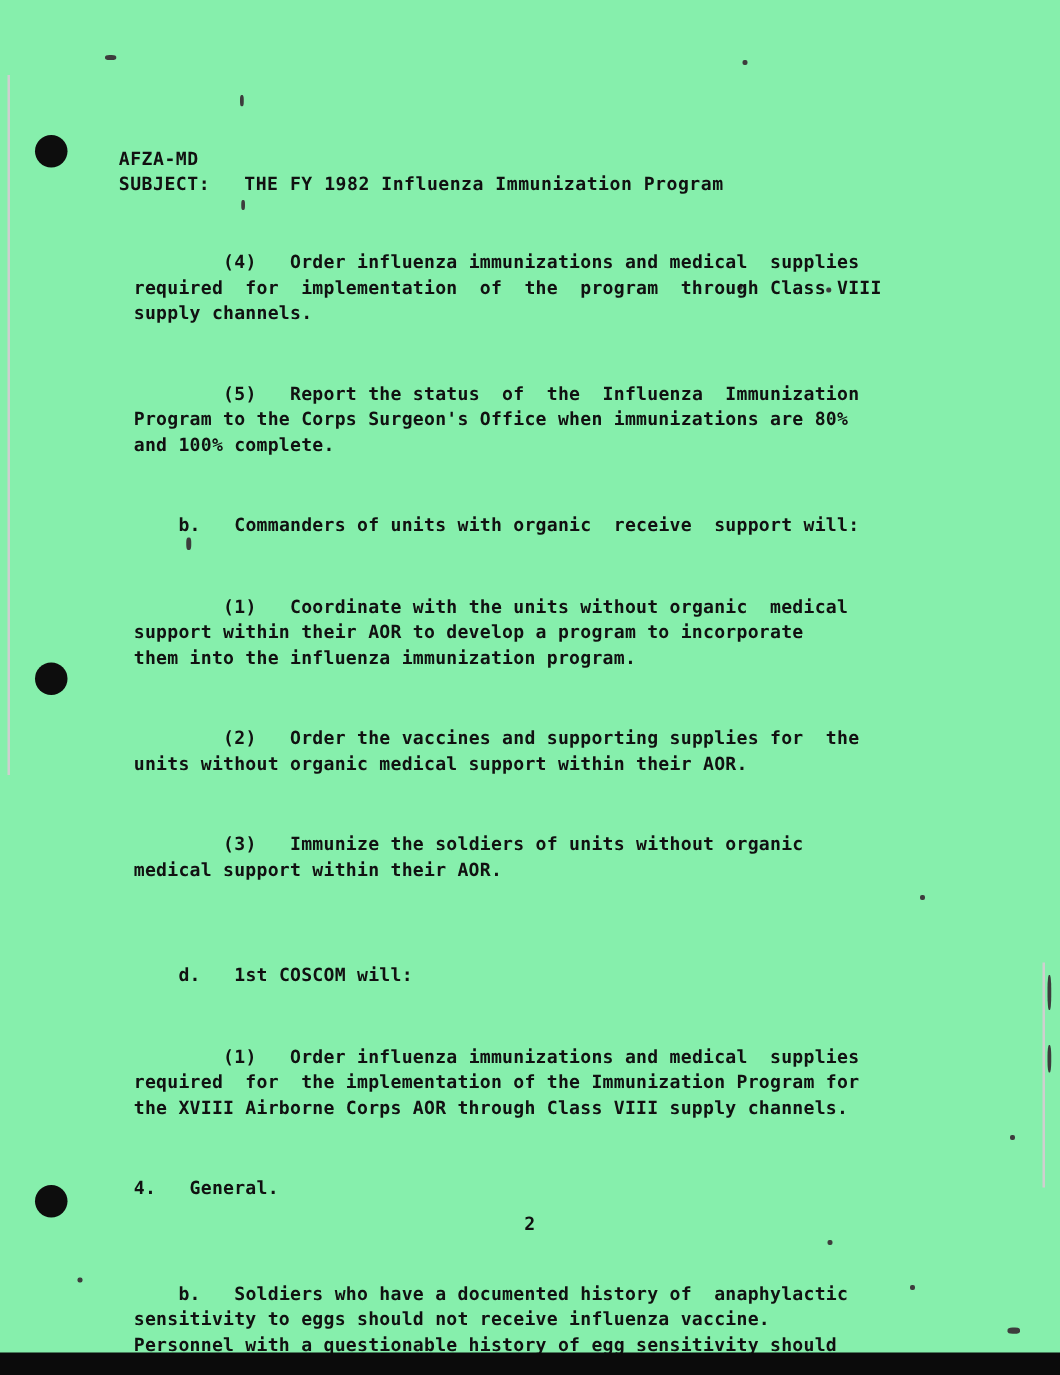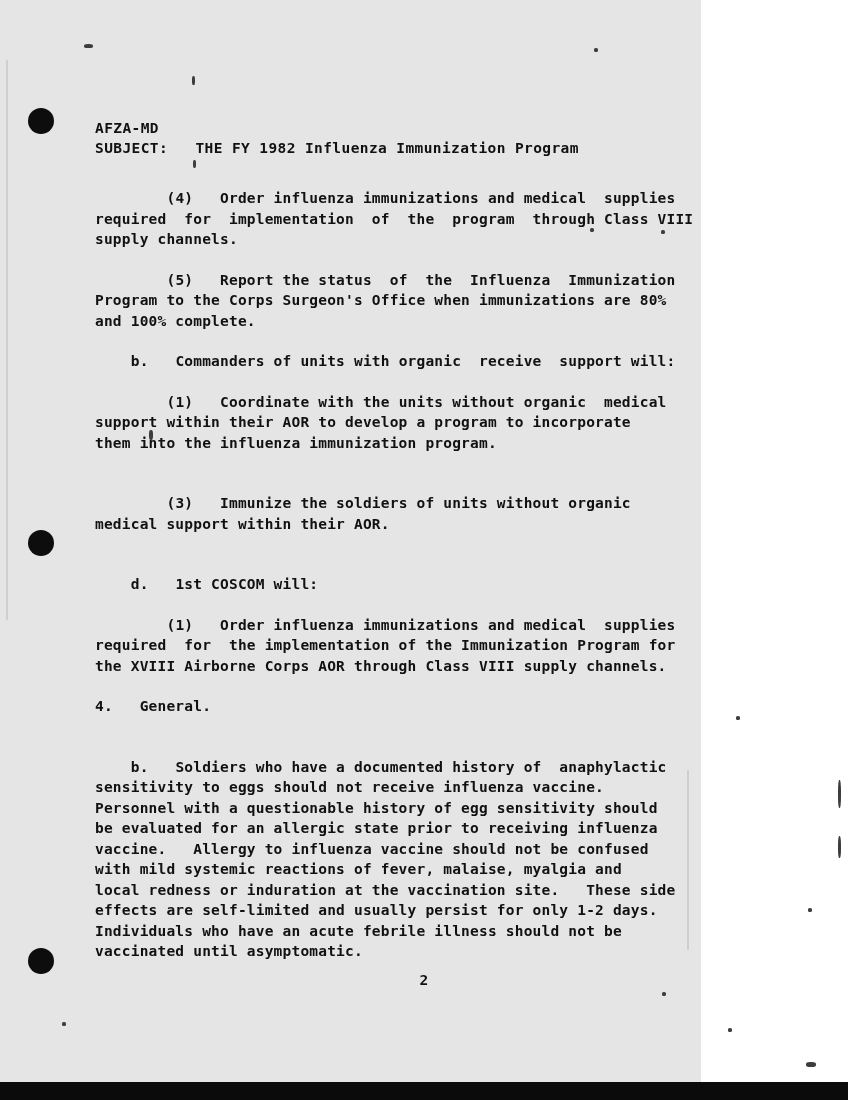--- a/index.html
+++ b/index.html
@@ -12,23 +12,23 @@
     height: 1100px;
     position: relative;
     font-family: "DejaVu Sans Mono", "Liberation Mono", monospace;
     color: #111111;
     overflow: hidden;
   }
 
   .page {
     position: absolute;
     left: 0; top: 0;
-    width: 701px;
+    width: 848px;
     height: 1100px;
-    background: #e5e5e5;
+    background: #86efac;
   }
 
   
   .scan-edge-bottom {
     position: absolute;
     left: 0;
     bottom: 0;
     width: 848px;
     height: 18px;
     background: #0b0b0b;
@@ -86,21 +86,21 @@
     letter-spacing: 0.4px;
     white-space: pre;
   }
 
   .para {
     font-size: 14.5px;
     line-height: 20.5px;
     font-weight: bold;
     letter-spacing: 0.2px;
     white-space: pre-wrap;
-    margin: 0;
+    margin: 12px;
   }
 
   .gap-lg { height: 30px; }
   .gap-md { height: 20px; }
 
   .pagenum {
     position: absolute;
     left: 0;
     top: 972px;
     width: 848px;
@@ -155,20 +155,22 @@
 
     <div class="gap-md"></div>
     <p class="para">    b.   Commanders of units with organic  receive  support will:</p>
 
     <div class="gap-md"></div>
     <p class="para">        (1)   Coordinate with the units without organic  medical
 support within their AOR to develop a program to incorporate
 them into the influenza immunization program.</p>
 
     <div class="gap-md"></div>
+    <p class="para">        (2)   Order the vaccines and supporting supplies for  the
+units without organic medical support within their AOR.</p>
 
     <div class="gap-md"></div>
     <p class="para">        (3)   Immunize the soldiers of units without organic
 medical support within their AOR.</p>
 
     <div class="gap-md"></div>
 
     <div class="gap-md"></div>
     <p class="para">    d.   1st COSCOM will:</p>
 

